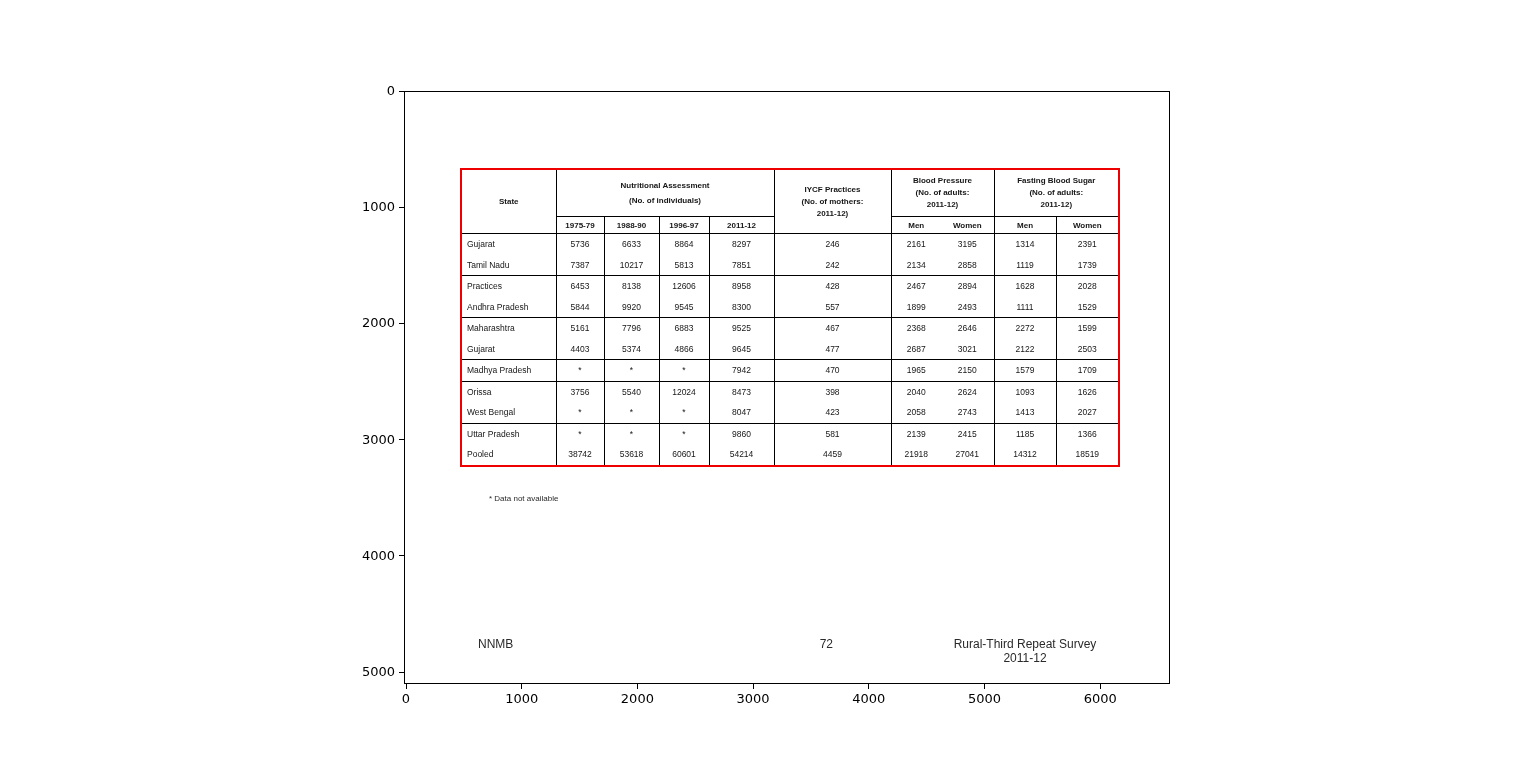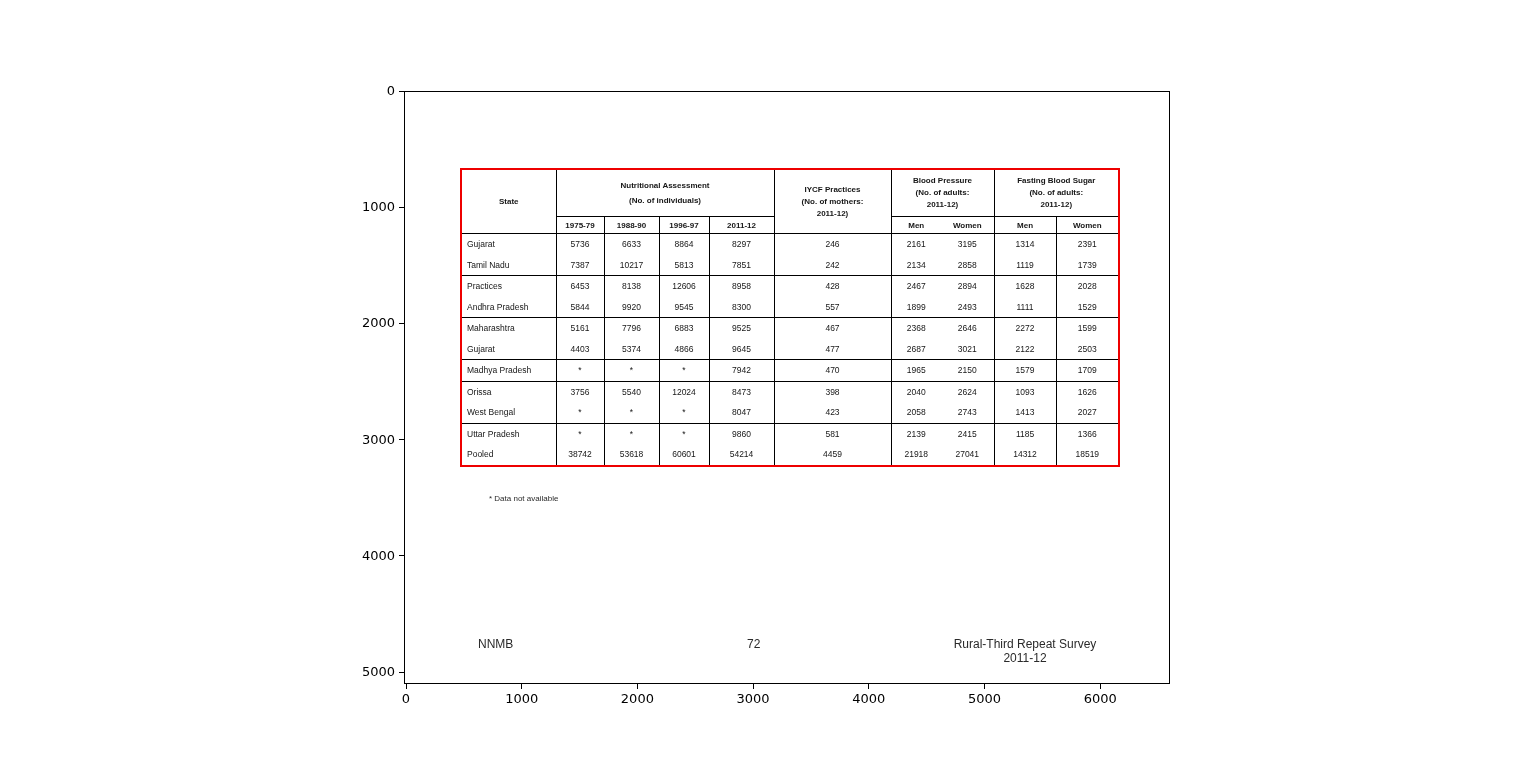--- a/index.html
+++ b/index.html
@@ -29,21 +29,21 @@
   .doc-table tbody td.state{text-align:left;padding-left:5px;}
   .doc-table .no-right{border-right:none;}
   .doc-table tr.group-start td{border-top:1px solid #000;}
   .doc-table tr.bold-row td{font-weight:normal;}
   .hl{display:block;line-height:12px;}
   .hl.gap{margin-top:3px;}
 
   .footnote{position:absolute;left:489px;top:494px;font-size:8px;color:#2a2a2a;}
   .doc-footer{position:absolute;top:637px;font-size:12px;color:#2a2a2a;}
   .f-left{left:478px;}
-  .f-center{left:747px;width:60px;text-align:left;}
+  .f-center{left:773px;width:60px;text-align:right;}
   .f-right{left:945px;width:160px;text-align:center;}
 </style>
 </head>
 <body>
 
 <div class="page">
 
   <div class="axes"></div>
   <div id="yAxis"></div>
   <div id="xAxis"></div>

